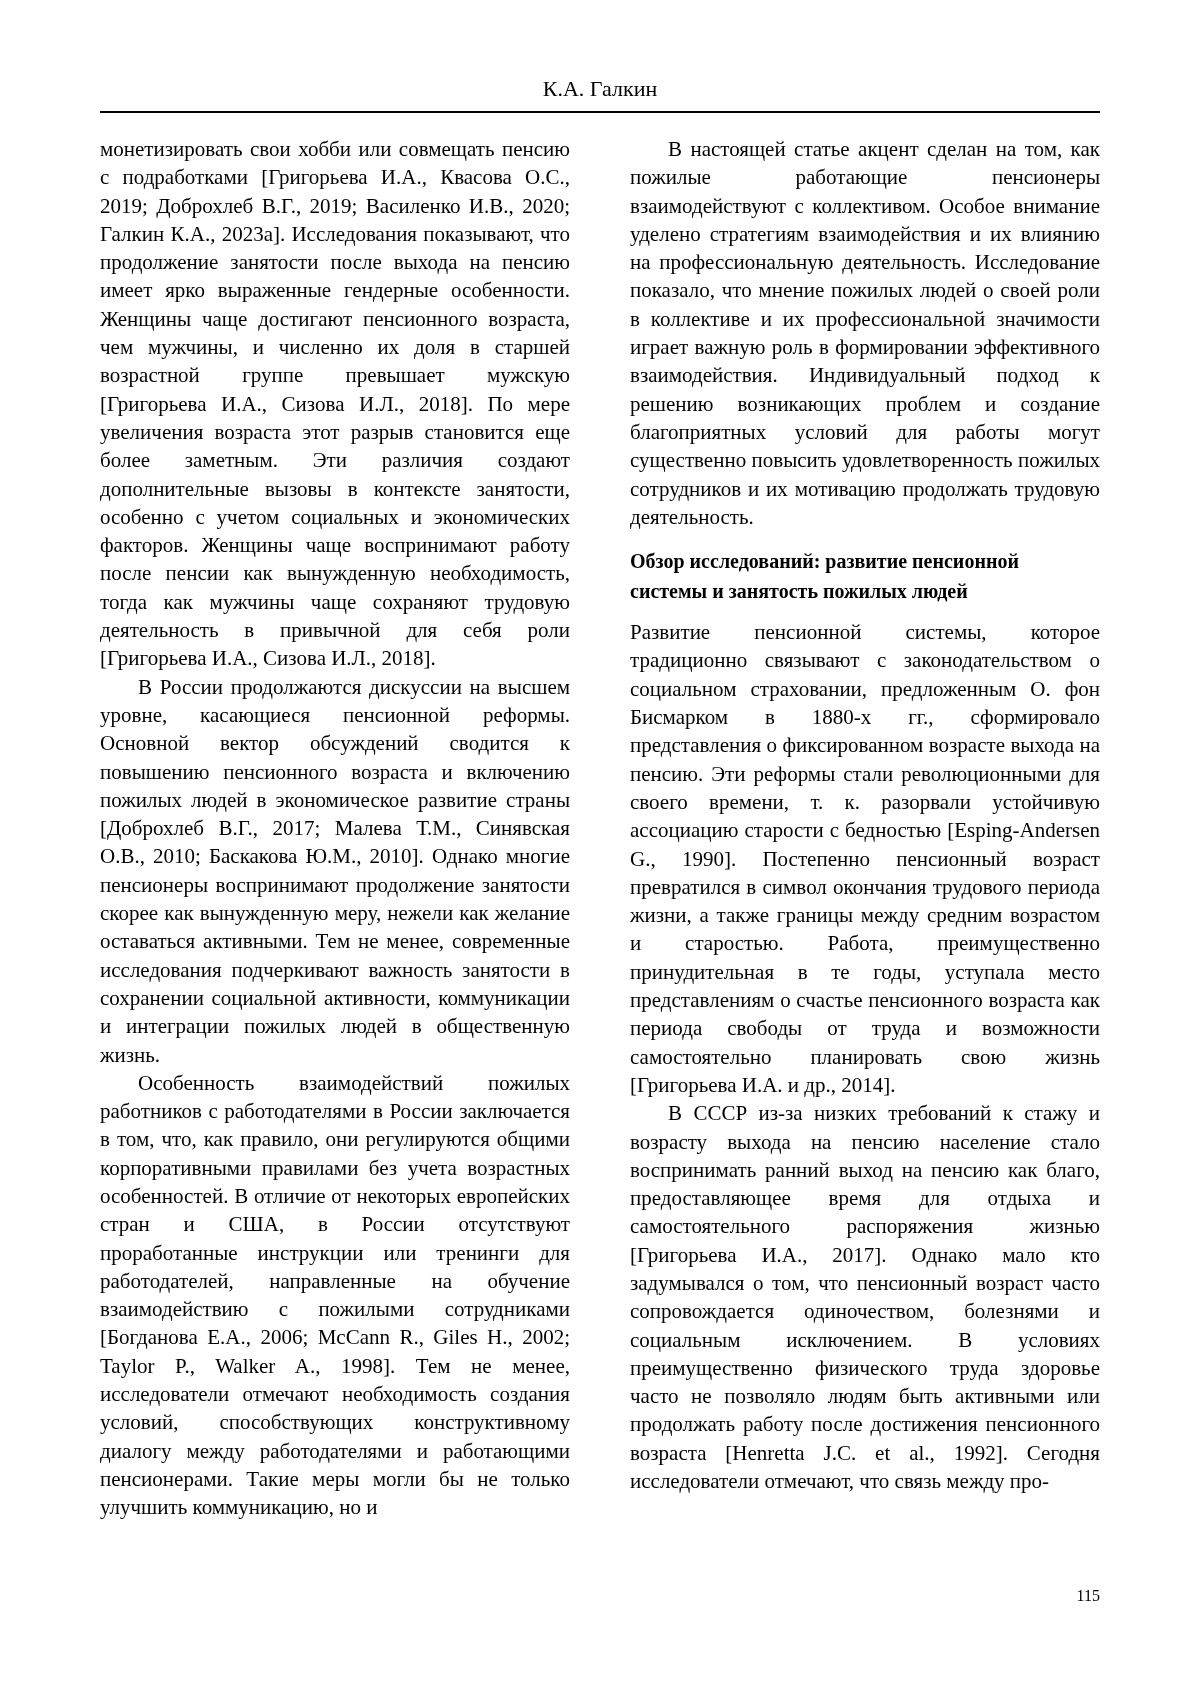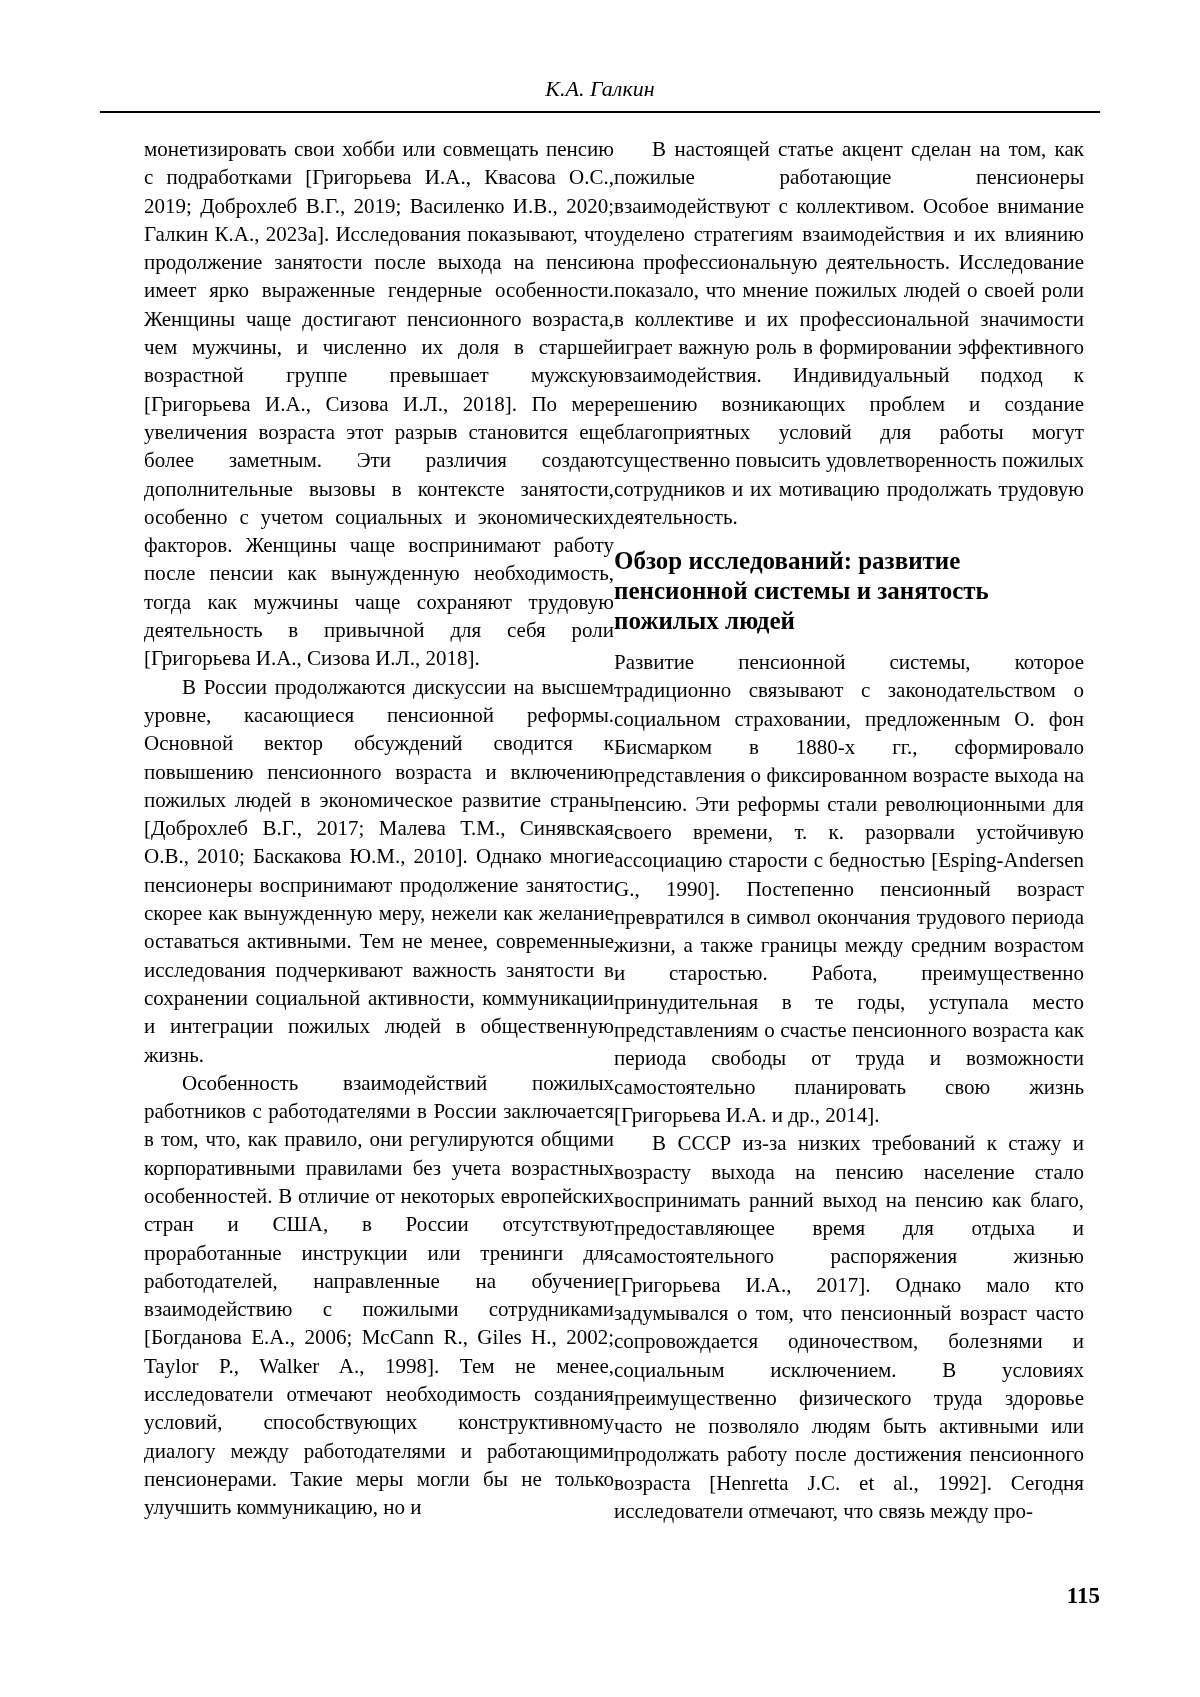--- a/index.html
+++ b/index.html
@@ -15,62 +15,60 @@
     overflow: hidden;
     font-family: "Liberation Serif", "DejaVu Serif", serif;
   }
   .page {
     width: 1000px;
     margin: 0 auto;
     padding-top: 76px;
   }
   .running-head {
     text-align: center;
-    font-style: italic;
     font-size: 22px;
     line-height: 26px;
   }
   .header-rule {
     height: 0;
     border-bottom: 2px solid #000;
     margin-top: 9px;
   }
   .columns {
     display: flex;
+    gap: 60px;
     margin-top: 22px;
-    margin-left: 44px;
   }
   .col {
     width: 470px;
     font-size: 21px;
     line-height: 28.3px;
     text-align: justify;
   }
   .col p {
     margin: 0;
     hyphens: auto;
     -webkit-hyphens: auto;
   }
   .col p.indent {
     text-indent: 38px;
   }
   .section-heading {
-    font-size: 25px;
+    font-size: 20px;
     font-weight: bold;
     line-height: 30px;
     margin: 15px 0 12px 0;
     text-align: left;
   }
   .page-number {
     position: absolute;
     top: 1583px;
     right: 100px;
-    font-size: 23px;
+    font-size: 16px;
     line-height: 26px;
-    font-weight: bold;
   }
 </style>
 </head>
 <body>
 
 <div class="page">
 
   <div class="running-head">К.А. Галкин</div>
 
   <div class="header-rule"></div>

